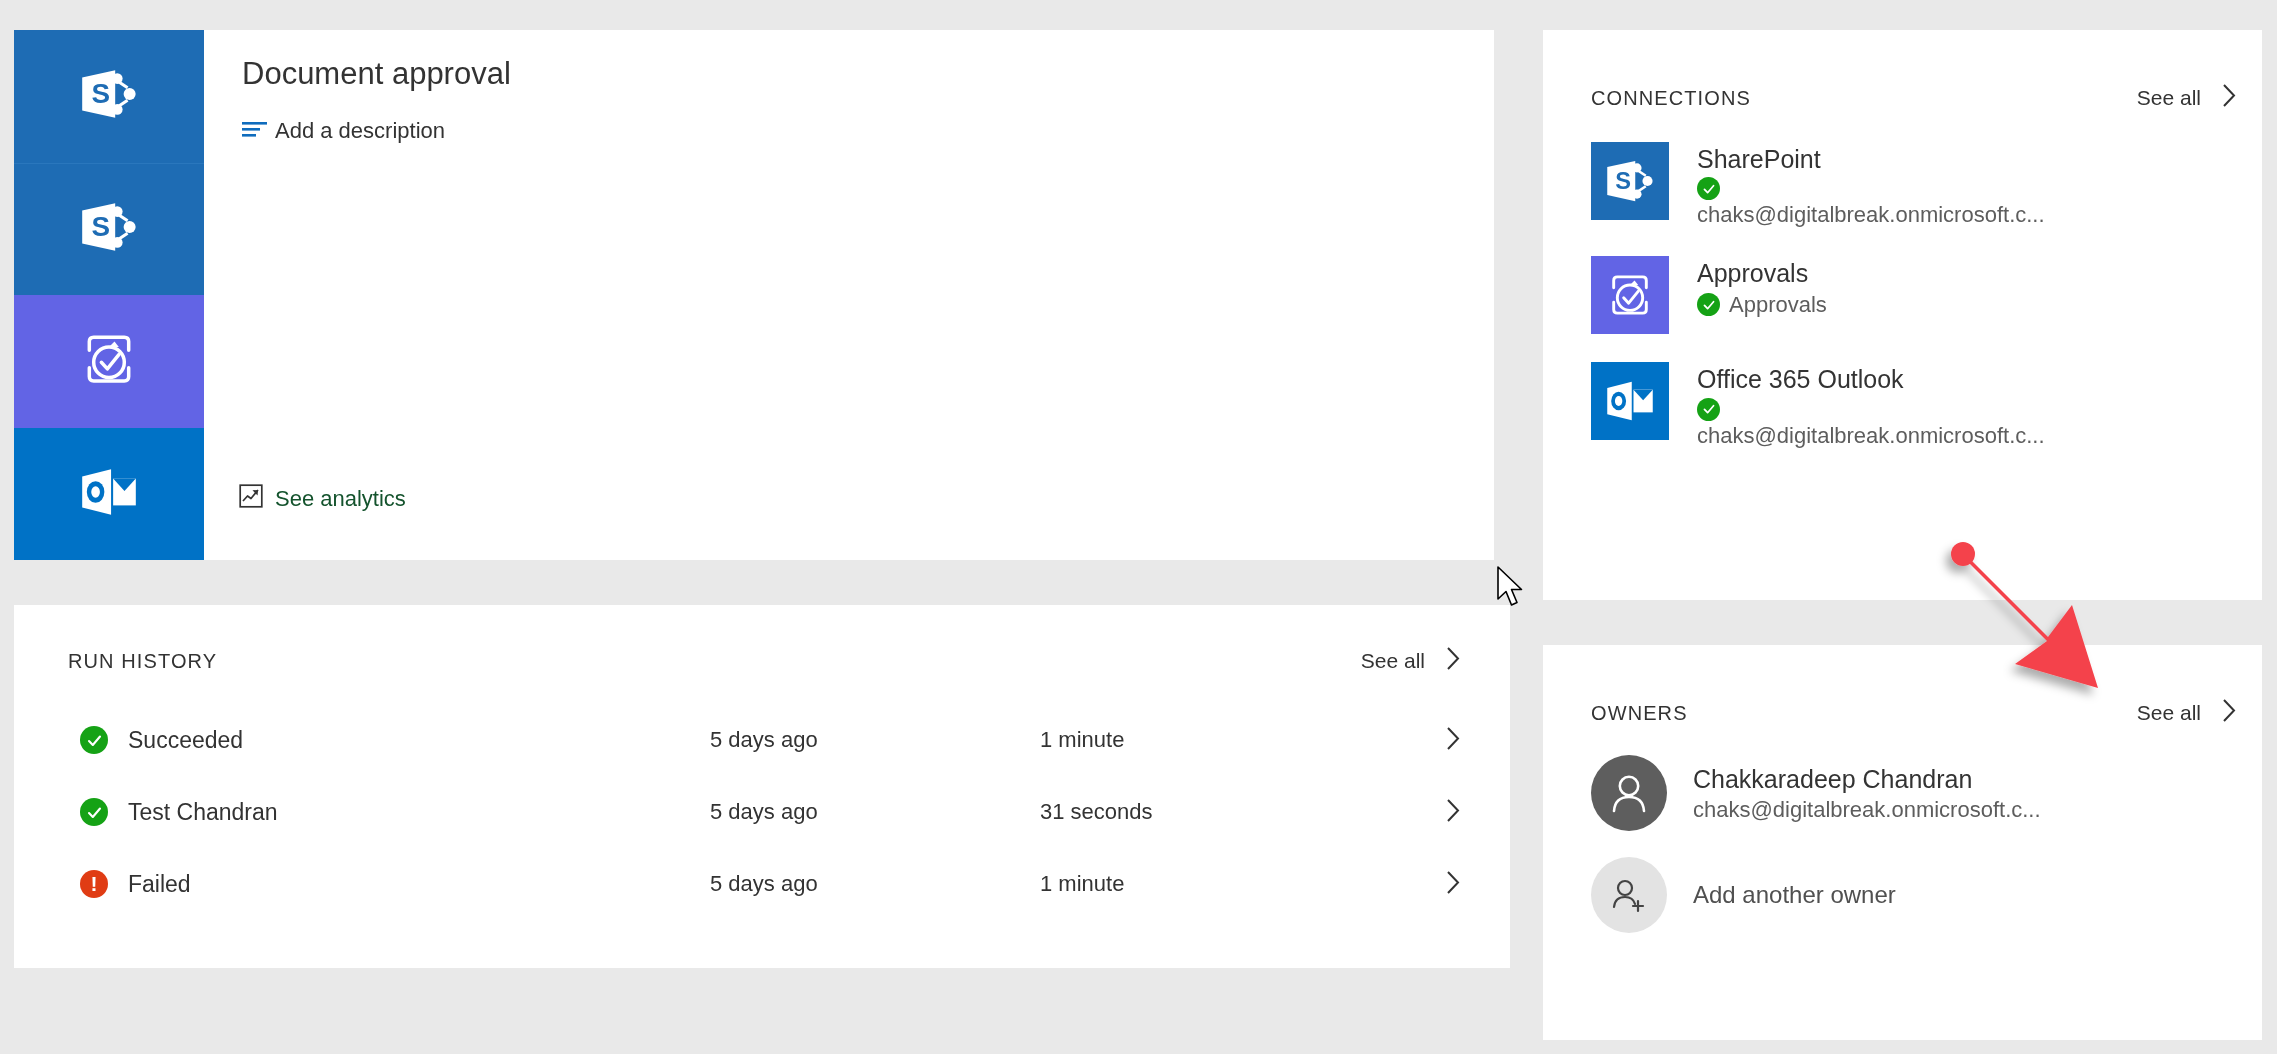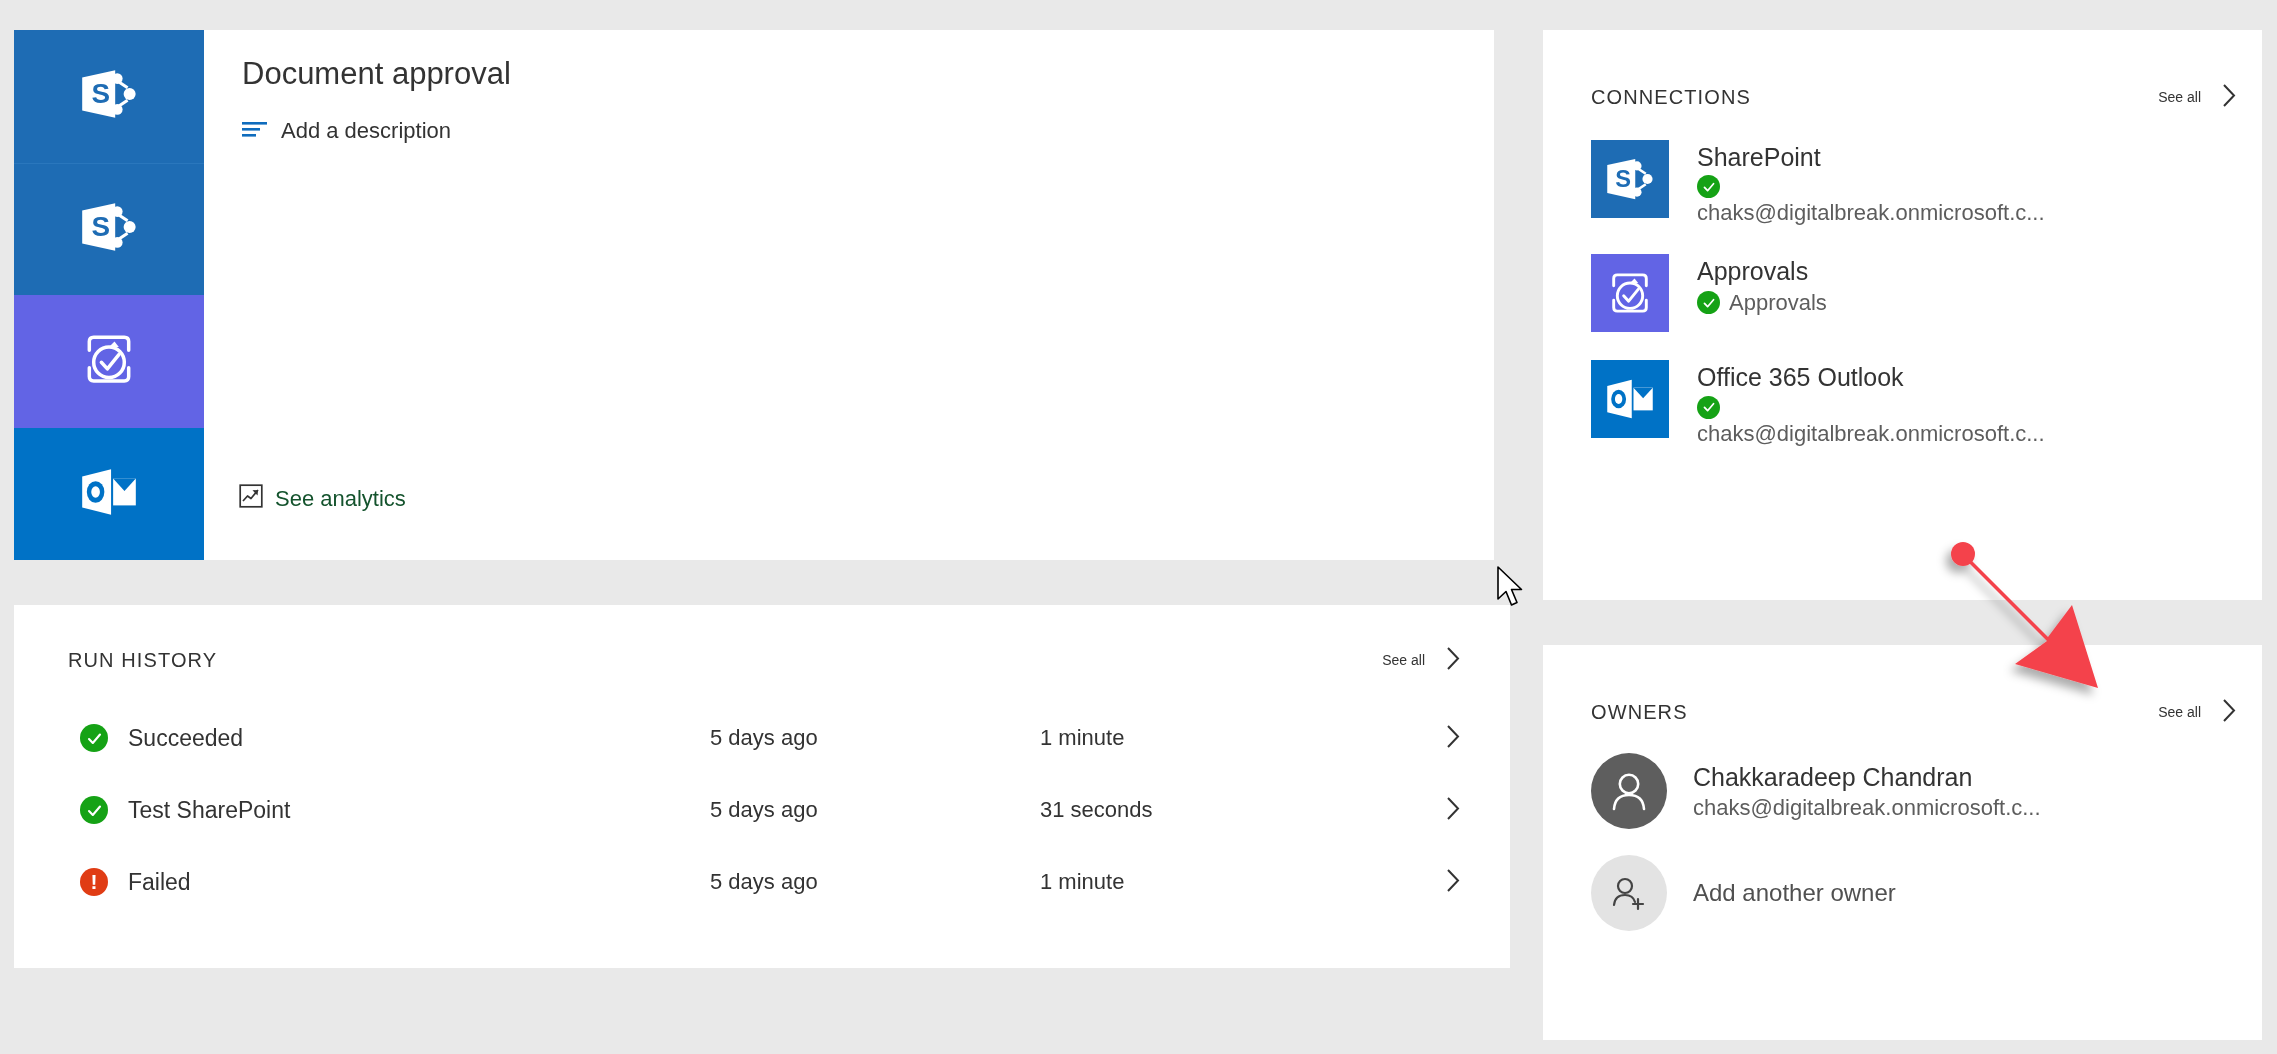--- a/index.html
+++ b/index.html
@@ -49,21 +49,21 @@
   #flow-title {
     font-size: 31px;
     font-weight: 400;
     color: #333333;
     letter-spacing: 0px;
     margin: 0 0 26px 0;
   }
   #description-row {
     display: flex;
     align-items: center;
-    gap: 14px;
+    gap: 8px;
     font-size: 22px;
     color: #333333;
     cursor: pointer;
     width: max-content;
   }
   #analytics-row {
     position: absolute;
     left: 35px;
     bottom: 46px;
     display: flex;
@@ -88,21 +88,21 @@
   .section-title {
     font-size: 20px;
     letter-spacing: 1.1px;
     color: #333333;
     font-weight: 400;
   }
   .see-all {
     display: flex;
     align-items: center;
     gap: 20px;
-    font-size: 14px;
+    font-size: 21px;
     color: #333333;
     cursor: pointer;
   }
   #run-history-head {
     padding: 40px 48px 0 38px;
   }
   #run-rows { margin-top: 27px; }
   .run-row {
     display: flex;
     align-items: center;
@@ -337,21 +337,21 @@
       </span>
     </div>
 
     <div class="run-row">
       <span class="run-status">
         <span class="status-dot ok">
           <svg width="17" height="17" viewBox="0 0 17 17">
               <polyline points="3,9 6.8,13 14,4.5" fill="none" stroke="#ffffff" stroke-width="2.1" stroke-linecap="round" stroke-linejoin="round"></polyline>
             </svg>
         </span>
-        <span>Test SharePoint</span>
+        <span>Test Chandran</span>
       </span>
       <span class="run-when">5 days ago</span>
       <span class="run-duration">31 seconds</span>
       <span>
         <svg width="17" height="27" viewBox="0 0 17 27">
             <polyline points="3,3 13,13.5 3,24" fill="none" stroke="#333333" stroke-width="2"></polyline>
           </svg>
       </span>
     </div>
 

